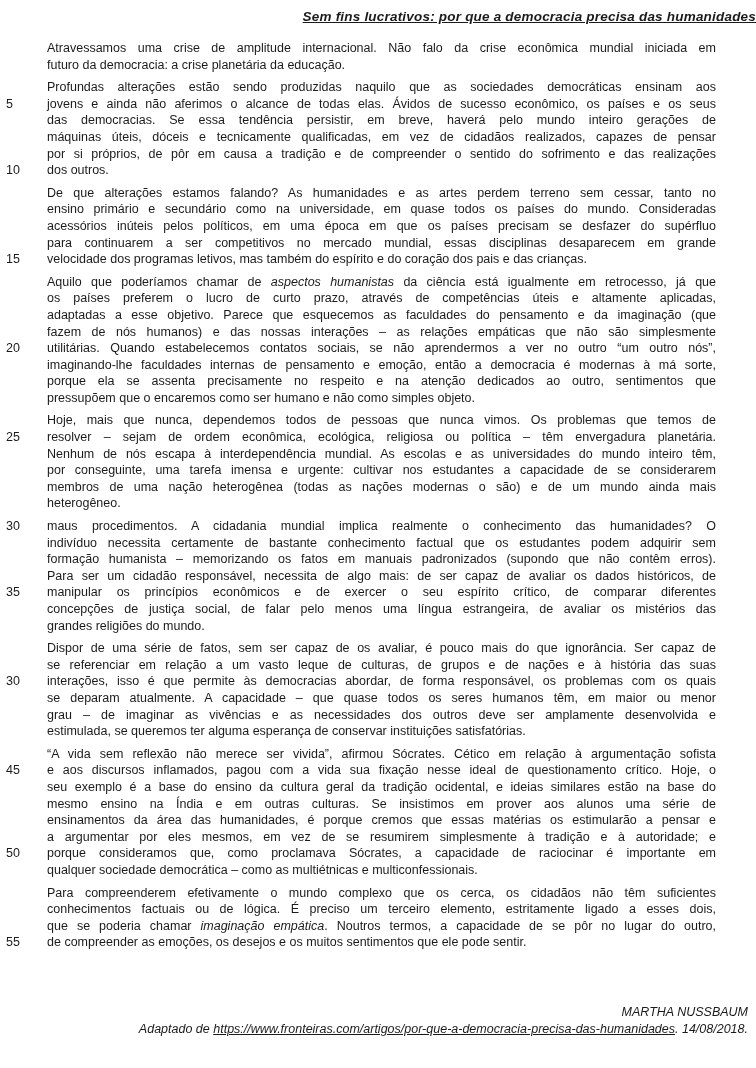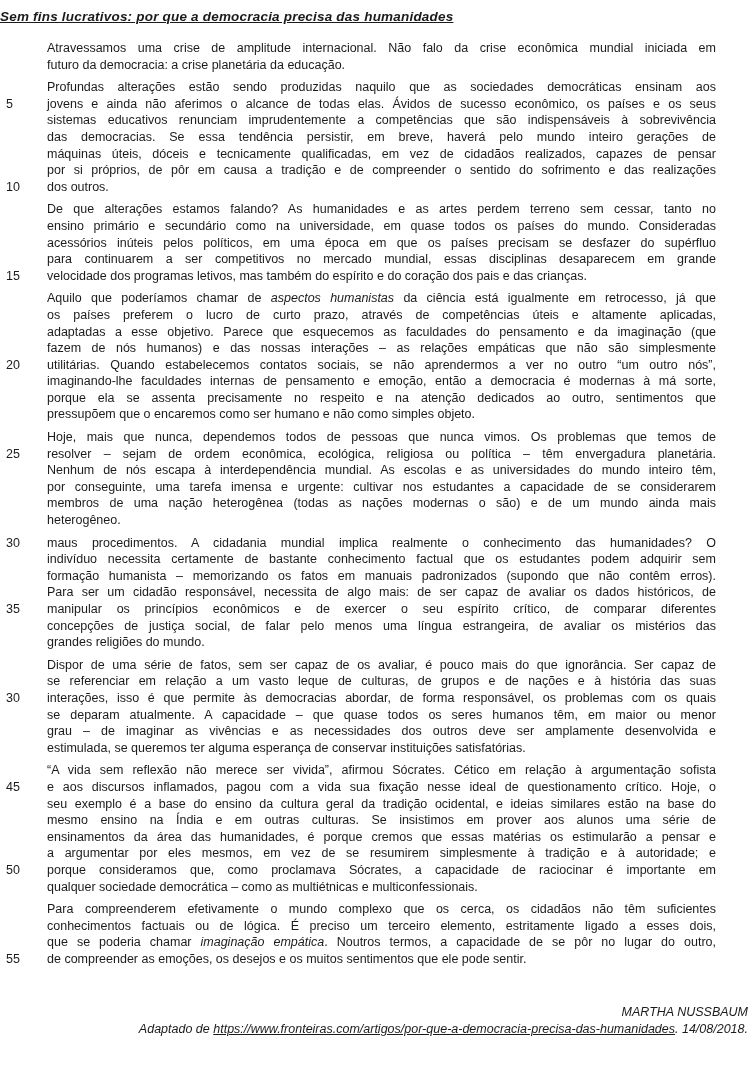--- a/index.html
+++ b/index.html
@@ -8,21 +8,21 @@
     position: relative;
     width: 756px;
     height: 1068px;
     background: #ffffff;
     font-family: "Liberation Sans", sans-serif;
     color: #1b1b1b;
     overflow: hidden;
   }
   .doc-title {
     padding-top: 9px;
-    text-align: left;
+    text-align: right;
     font-size: 13.5px;
     font-weight: bold;
     font-style: italic;
     letter-spacing: 0.2px;
   }
   .doc-title .underlined { text-decoration: underline; }
   .doc-body {
     position: absolute;
     top: 40px;
     left: 47px;
@@ -68,21 +68,20 @@
   </div>
 
   <div class="doc-body">
       <div class="paragraph">
         <div class="line"><span>Atravessamos uma crise de amplitude internacional. Não falo da crise econômica mundial iniciada em</span></div>
         <div class="line last"><span>futuro da democracia: a crise planetária da educação.</span></div>
       </div>
       <div class="paragraph">
         <div class="line"><span>Profundas alterações estão sendo produzidas naquilo que as sociedades democráticas ensinam aos</span></div>
         <div class="line"><span class="line-number">5</span><span>jovens e ainda não aferimos o alcance de todas elas. Ávidos de sucesso econômico, os países e os seus</span></div>
-        <div class="line"><span>sistemas educativos renunciam imprudentemente a competências que são indispensáveis à sobrevivência</span></div>
         <div class="line"><span>das democracias. Se essa tendência persistir, em breve, haverá pelo mundo inteiro gerações de</span></div>
         <div class="line"><span>máquinas úteis, dóceis e tecnicamente qualificadas, em vez de cidadãos realizados, capazes de pensar</span></div>
         <div class="line"><span>por si próprios, de pôr em causa a tradição e de compreender o sentido do sofrimento e das realizações</span></div>
         <div class="line last"><span class="line-number">10</span><span>dos outros.</span></div>
       </div>
       <div class="paragraph">
         <div class="line"><span>De que alterações estamos falando? As humanidades e as artes perdem terreno sem cessar, tanto no</span></div>
         <div class="line"><span>ensino primário e secundário como na universidade, em quase todos os países do mundo. Consideradas</span></div>
         <div class="line"><span>acessórios inúteis pelos políticos, em uma época em que os países precisam se desfazer do supérfluo</span></div>
         <div class="line"><span>para continuarem a ser competitivos no mercado mundial, essas disciplinas desaparecem em grande</span></div>

